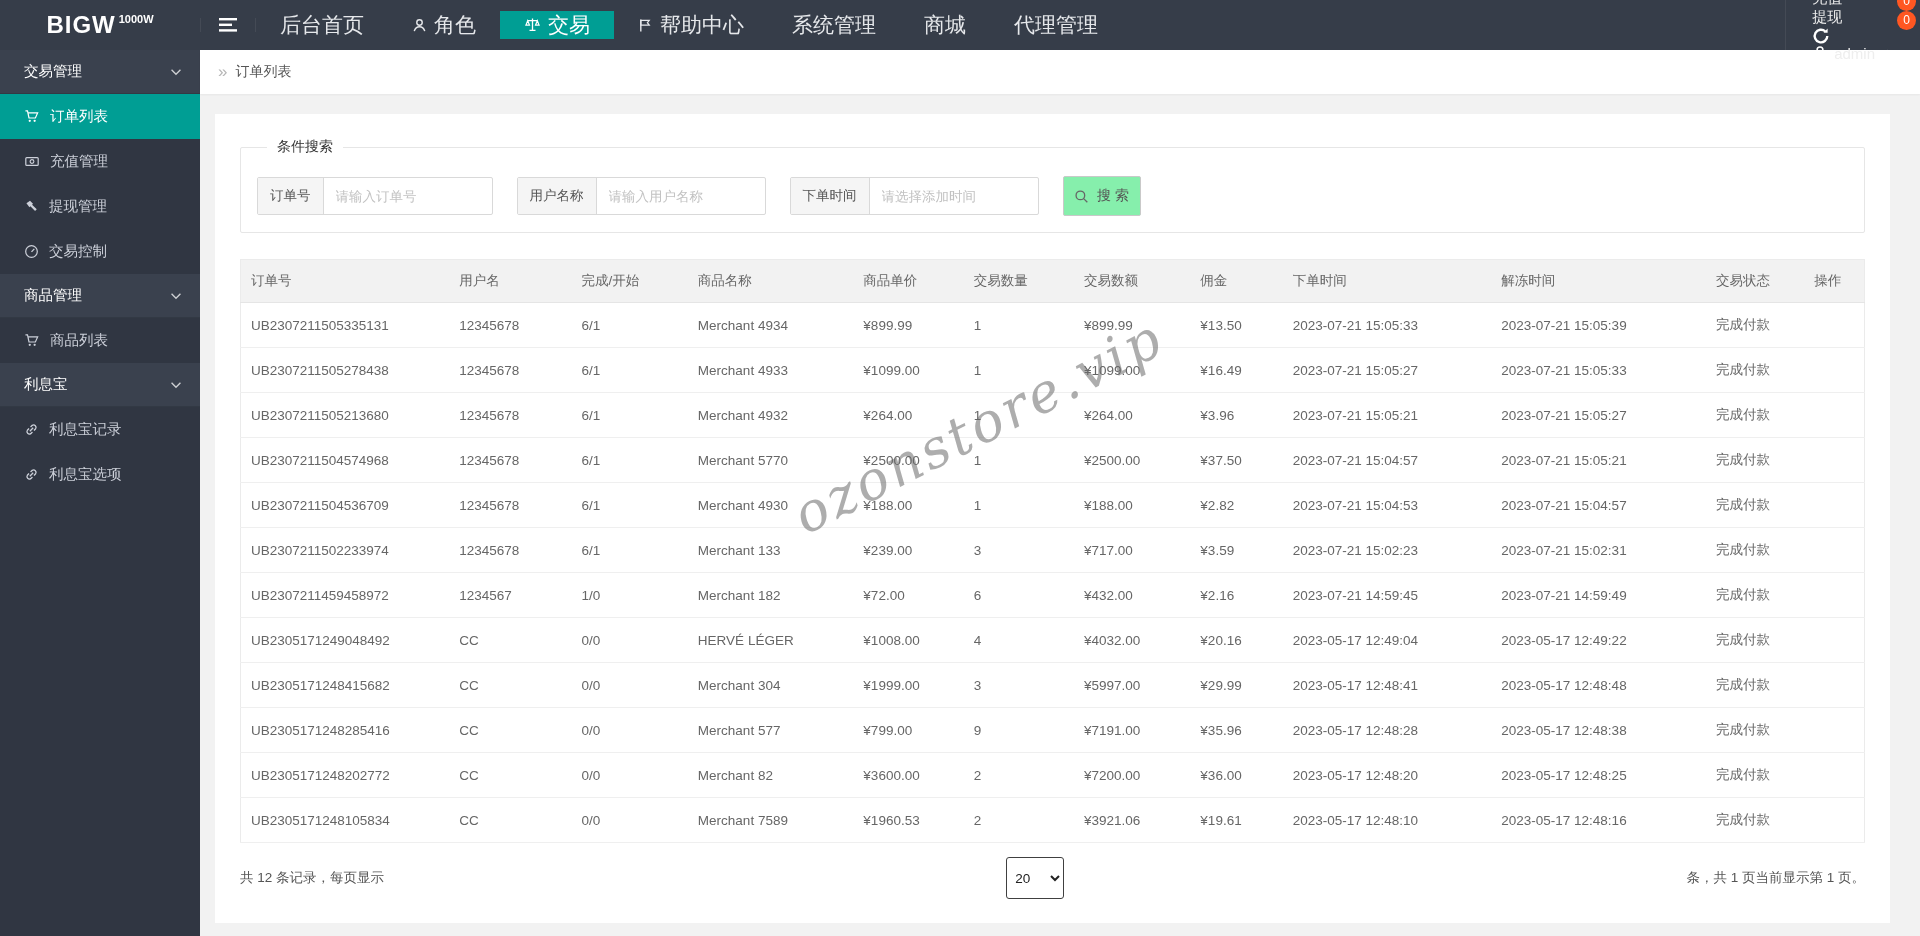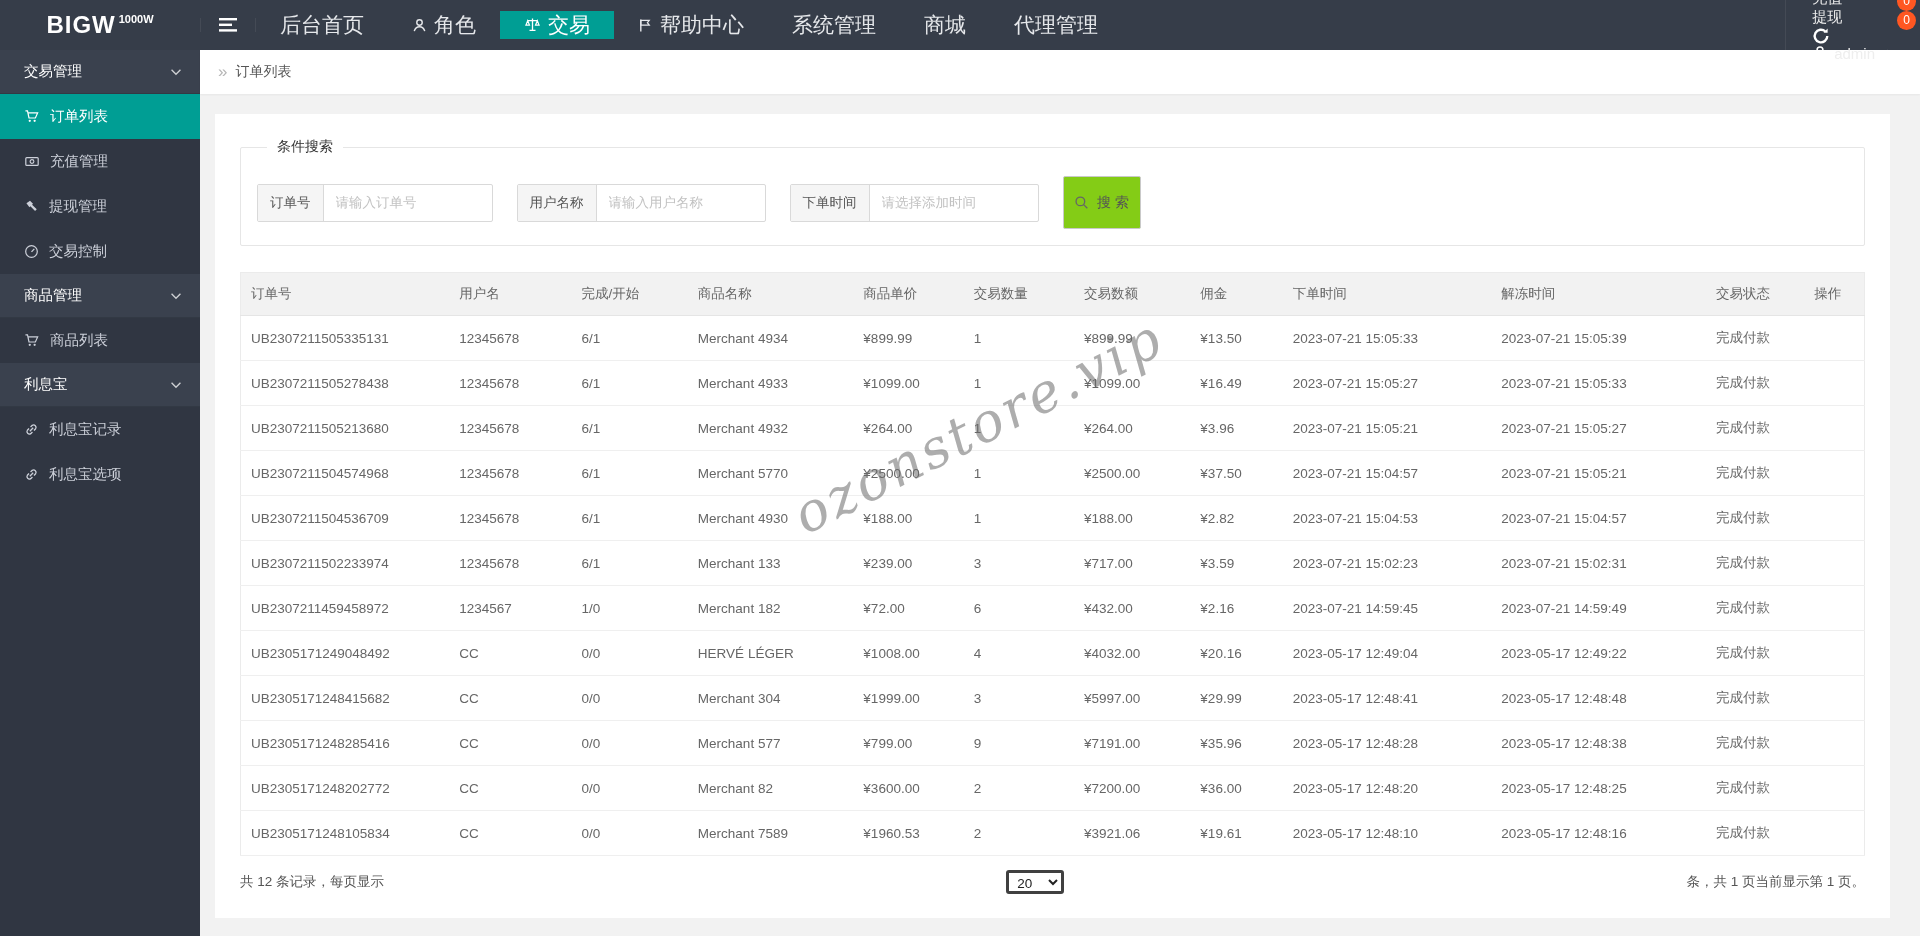--- a/index.html
+++ b/index.html
@@ -41,28 +41,28 @@
 
   .card{margin:20px 30px 0 15px;background:#fff;padding:24px 25px;min-height:645px;position:relative;}
 
   fieldset.search{border:1px solid #e6e6e6;padding:14px 16px 16px;border-radius:2px;}
   fieldset.search legend{margin-left:10px;padding:0 10px;font-size:14px;color:#333;}
   .srow{display:flex;align-items:center;gap:24px;margin-top:6px;}
   .sgroup{display:flex;height:38px;border:1px solid #d9d9d9;border-radius:2px;background:#fff;}
   .saddon{background:#f5f5f5;border-right:1px solid #d9d9d9;padding:0 12px;line-height:36px;font-size:13.5px;color:#555;white-space:nowrap;}
   .sgroup input{border:none;outline:none;padding:0 12px;width:168px;font-size:13.5px;color:#333;background:transparent;}
   .sgroup input::placeholder{color:#c2c2c2;}
-  .sbtn{height:53px;width:78px;display:flex;align-items:center;justify-content:center;gap:8px;background:#84cc16;border:1px solid #c9c9c9;border-radius:2px;font-size:14px;color:#555;cursor:pointer;font-family:inherit;}
+  .sbtn{height:40px;width:78px;display:flex;align-items:center;justify-content:center;gap:8px;background:#86efac;border:1px solid #c9c9c9;border-radius:2px;font-size:14px;color:#555;cursor:pointer;font-family:inherit;}
 
   table.grid{width:100%;border-collapse:collapse;margin-top:26px;font-size:13.5px;color:#666;border:1px solid #ebebeb;table-layout:fixed;}
   table.grid th{background:#f2f2f2;font-weight:normal;text-align:left;color:#666;padding:12px 10px;border-bottom:1px solid #e5e5e5;white-space:nowrap;overflow:hidden;}
   table.grid td{padding:13px 10px;border-bottom:1px solid #efefef;white-space:nowrap;overflow:hidden;}
 
   .pager{margin-top:14px;font-size:13.5px;color:#555;display:flex;align-items:center;gap:6px;justify-content:space-between;}
-  .pager select{height:24px;min-width:58px;border:3px solid #404040;border-radius:3px;font-size:13.5px;color:#222;padding:2px 4px;background:#fff;}
+  .pager select{height:42px;min-width:58px;border:1px solid #404040;border-radius:3px;font-size:13.5px;color:#222;padding:2px 4px;background:#fff;}
 
   .watermark{position:absolute;left:575px;top:345px;transform:rotate(-27deg);font-family:"DejaVu Serif",serif;font-style:italic;font-size:54px;letter-spacing:3px;color:rgba(105,105,105,.55);pointer-events:none;z-index:3;}
 </style>
 </head>
 <body>
 
 <div class="app">
 
   <div class="header">
     <div class="logo">

